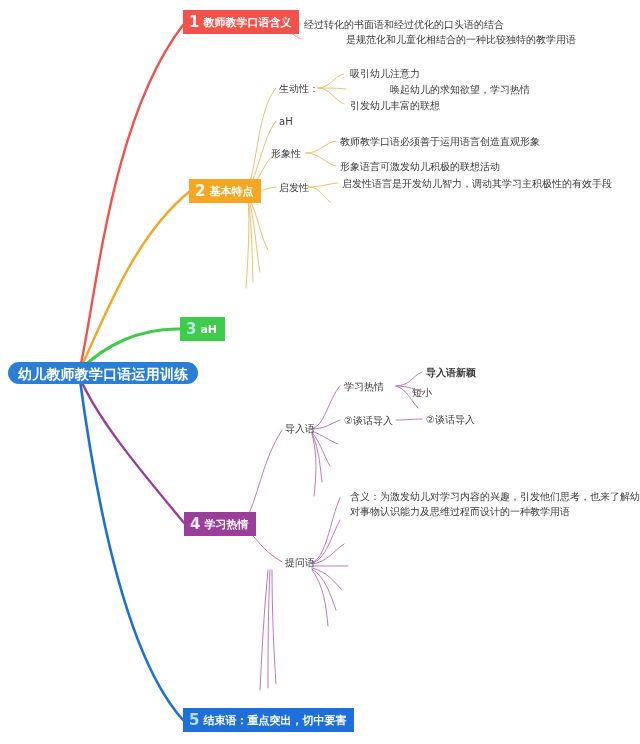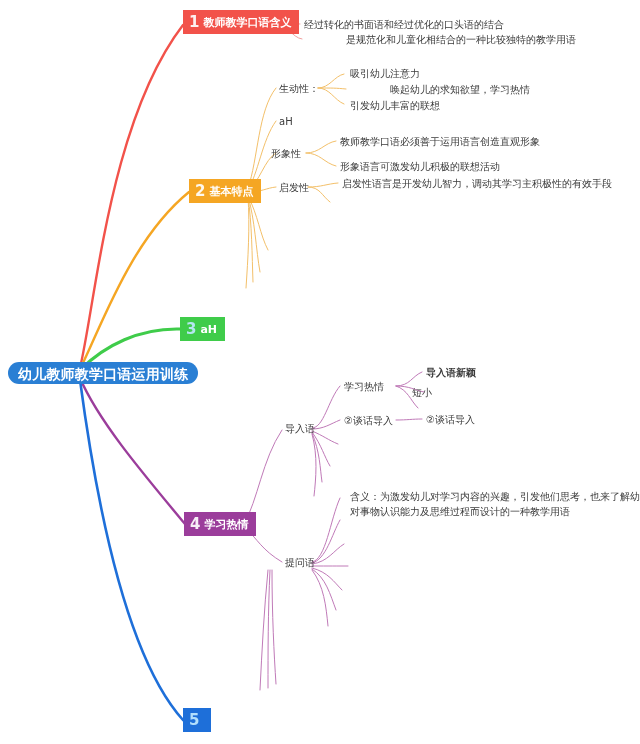--- a/index.html
+++ b/index.html
@@ -116,20 +116,21 @@
 <div class="node main m3">
   <span class="num">3</span>
   <span>aH</span>
 </div>
 <div class="node main m4">
   <span class="num">4</span>
   <span>学习热情</span>
 </div>
 <div class="node main m5">
   <span class="num">5</span>
+  <span>结束语：重点突出，切中要害</span>
 </div>
 
 <div class="lbl" style="left:304px;top:18px;">经过转化的书面语和经过优化的口头语的结合</div>
 <div class="lbl" style="left:306px;top:33px;margin-left:40px;">是规范化和儿童化相结合的一种比较独特的教学用语</div>
 
 <div class="lbl" style="left:279px;top:82px;text-align:center;">生动性：</div>
 <div class="lbl" style="left:279px;top:115px;">aH</div>
 <div class="lbl" style="left:271px;top:147px;">形象性</div>
 <div class="lbl" style="left:279px;top:181px;">启发性</div>
 

